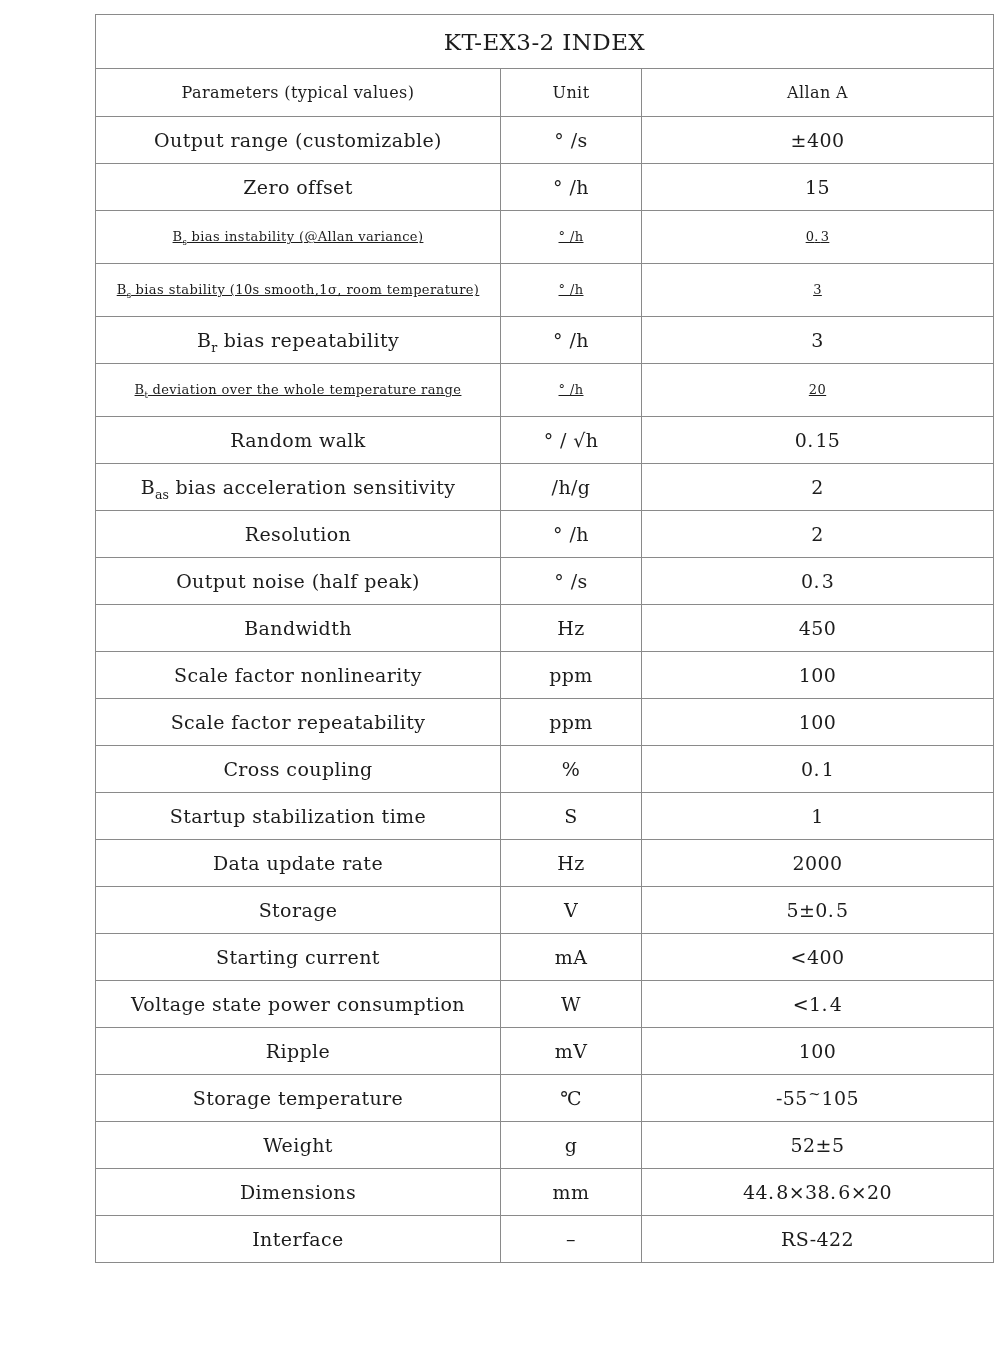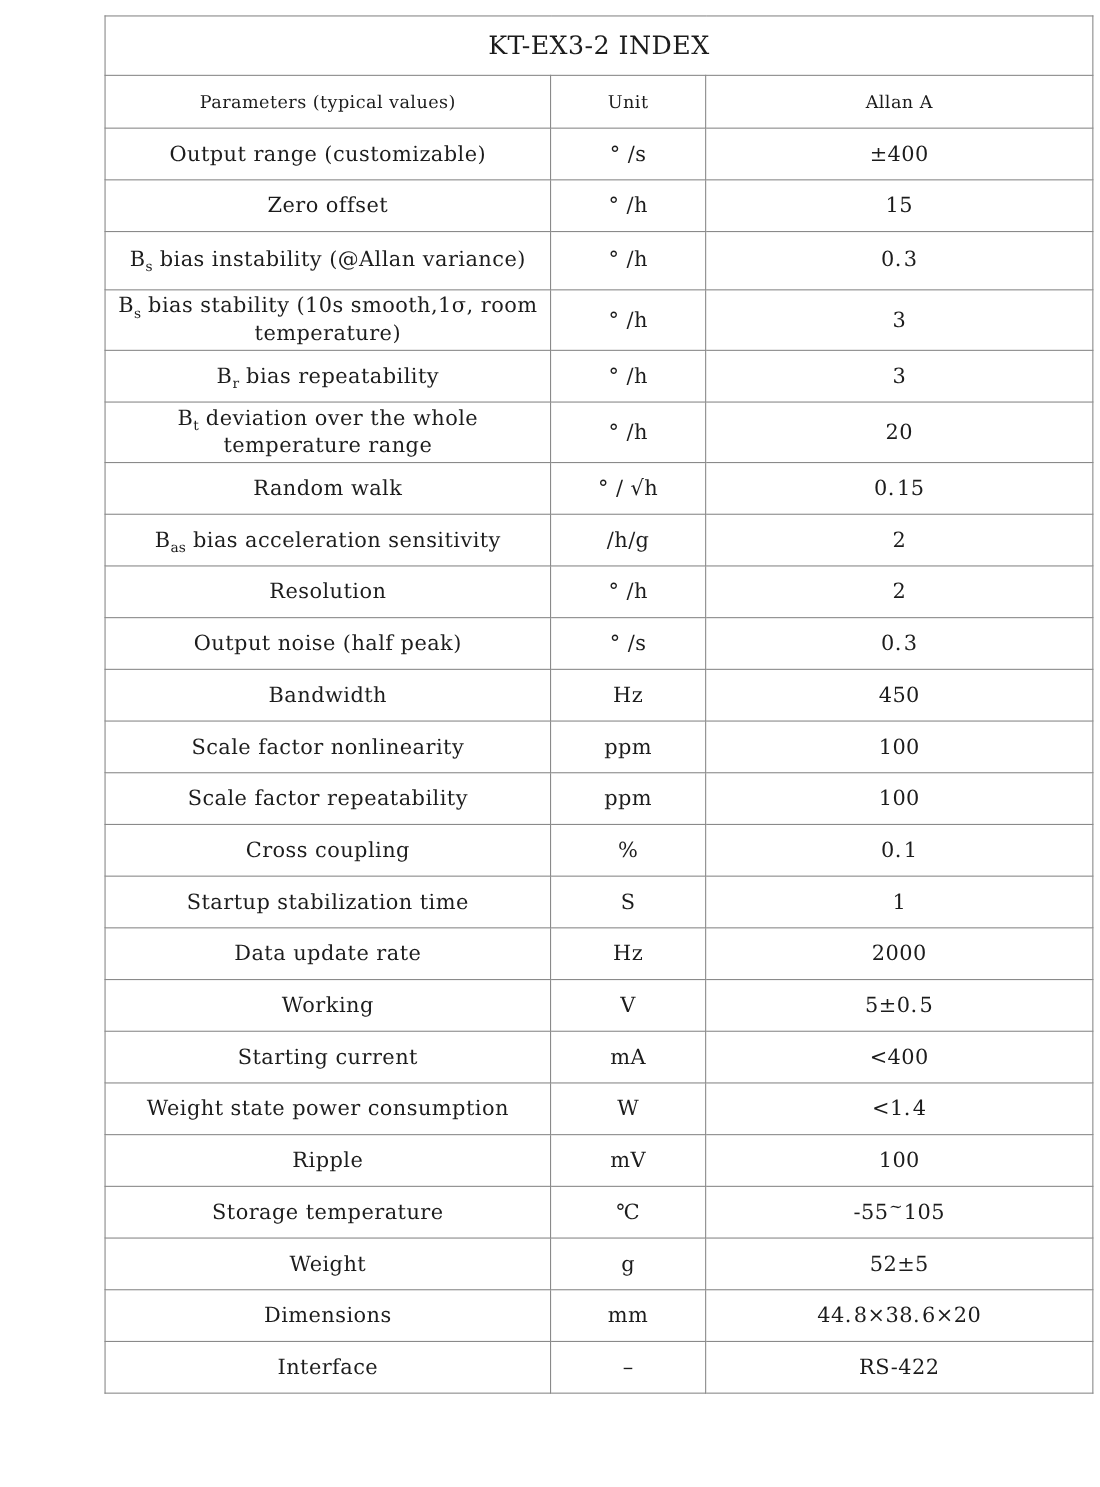--- a/index.html
+++ b/index.html
@@ -58,22 +58,23 @@
     font-size: 16px;
   }
 
   .row-std td {
     height: 47px;
     font-size: 19px;
   }
 
   .row-tall td {
     height: 53px;
-    font-size: 19px;
+    font-size: 13px;
     line-height: 1.32;
+    text-decoration: underline;
   }
 
   .param-cell { font-size: 19px; }
   .unit-cell  { font-size: 18.5px; }
   .value-cell { font-size: 19px; }
 
   
   .sub {
     font-size: 0.66em;
     vertical-align: sub;
@@ -198,31 +199,31 @@
           <td class="param-cell">Startup stabilization time</td>
           <td class="unit-cell">S</td>
           <td class="value-cell nowrap v-top">1</td>
         </tr>
         <tr class="row-std">
           <td class="param-cell">Data update rate</td>
           <td class="unit-cell">Hz</td>
           <td class="value-cell nowrap">2000</td>
         </tr>
         <tr class="row-std">
-          <td class="param-cell">Working</td>
+          <td class="param-cell">Storage</td>
           <td class="unit-cell">V</td>
           <td class="value-cell nowrap">5±0<span class="dot">.</span>5</td>
         </tr>
         <tr class="row-std">
           <td class="param-cell">Starting current</td>
           <td class="unit-cell">mA</td>
           <td class="value-cell nowrap">&lt;400</td>
         </tr>
         <tr class="row-std">
-          <td class="param-cell">Weight state power consumption</td>
+          <td class="param-cell">Voltage state power consumption</td>
           <td class="unit-cell">W</td>
           <td class="value-cell nowrap">&lt;1<span class="dot">.</span>4</td>
         </tr>
         <tr class="row-std">
           <td class="param-cell">Ripple</td>
           <td class="unit-cell">mV</td>
           <td class="value-cell nowrap">100</td>
         </tr>
         <tr class="row-std">
           <td class="param-cell">Storage temperature</td>

